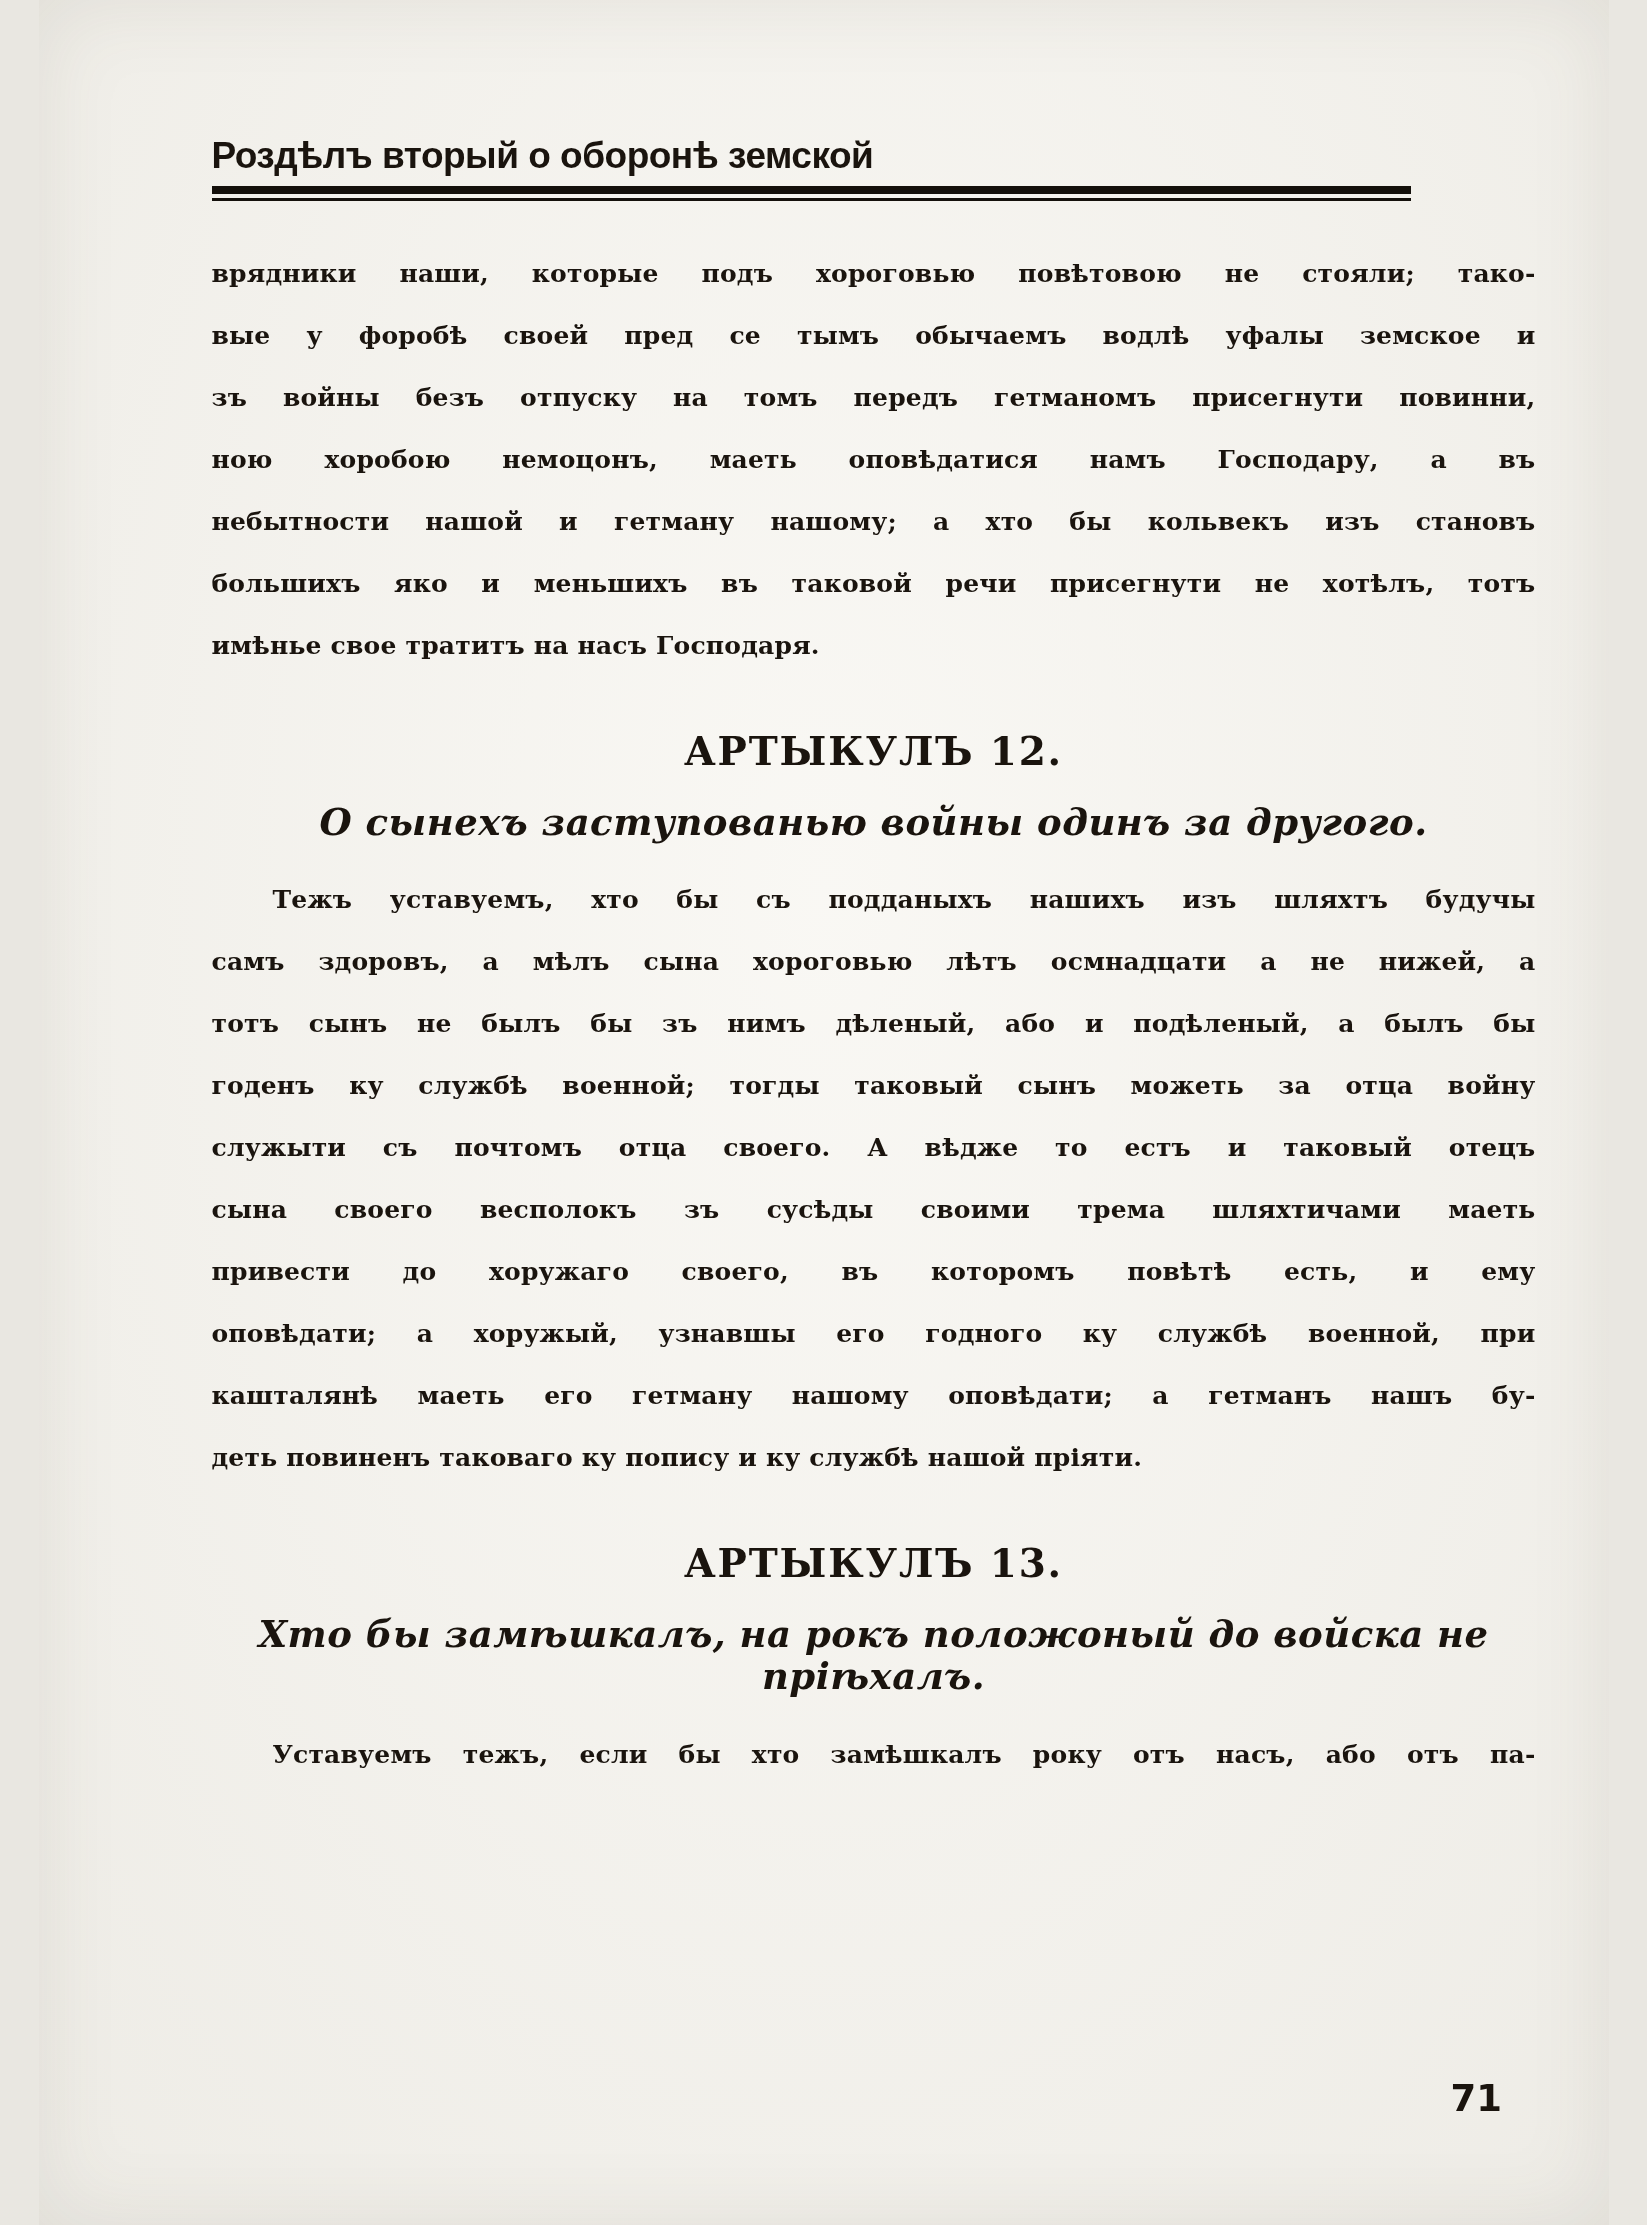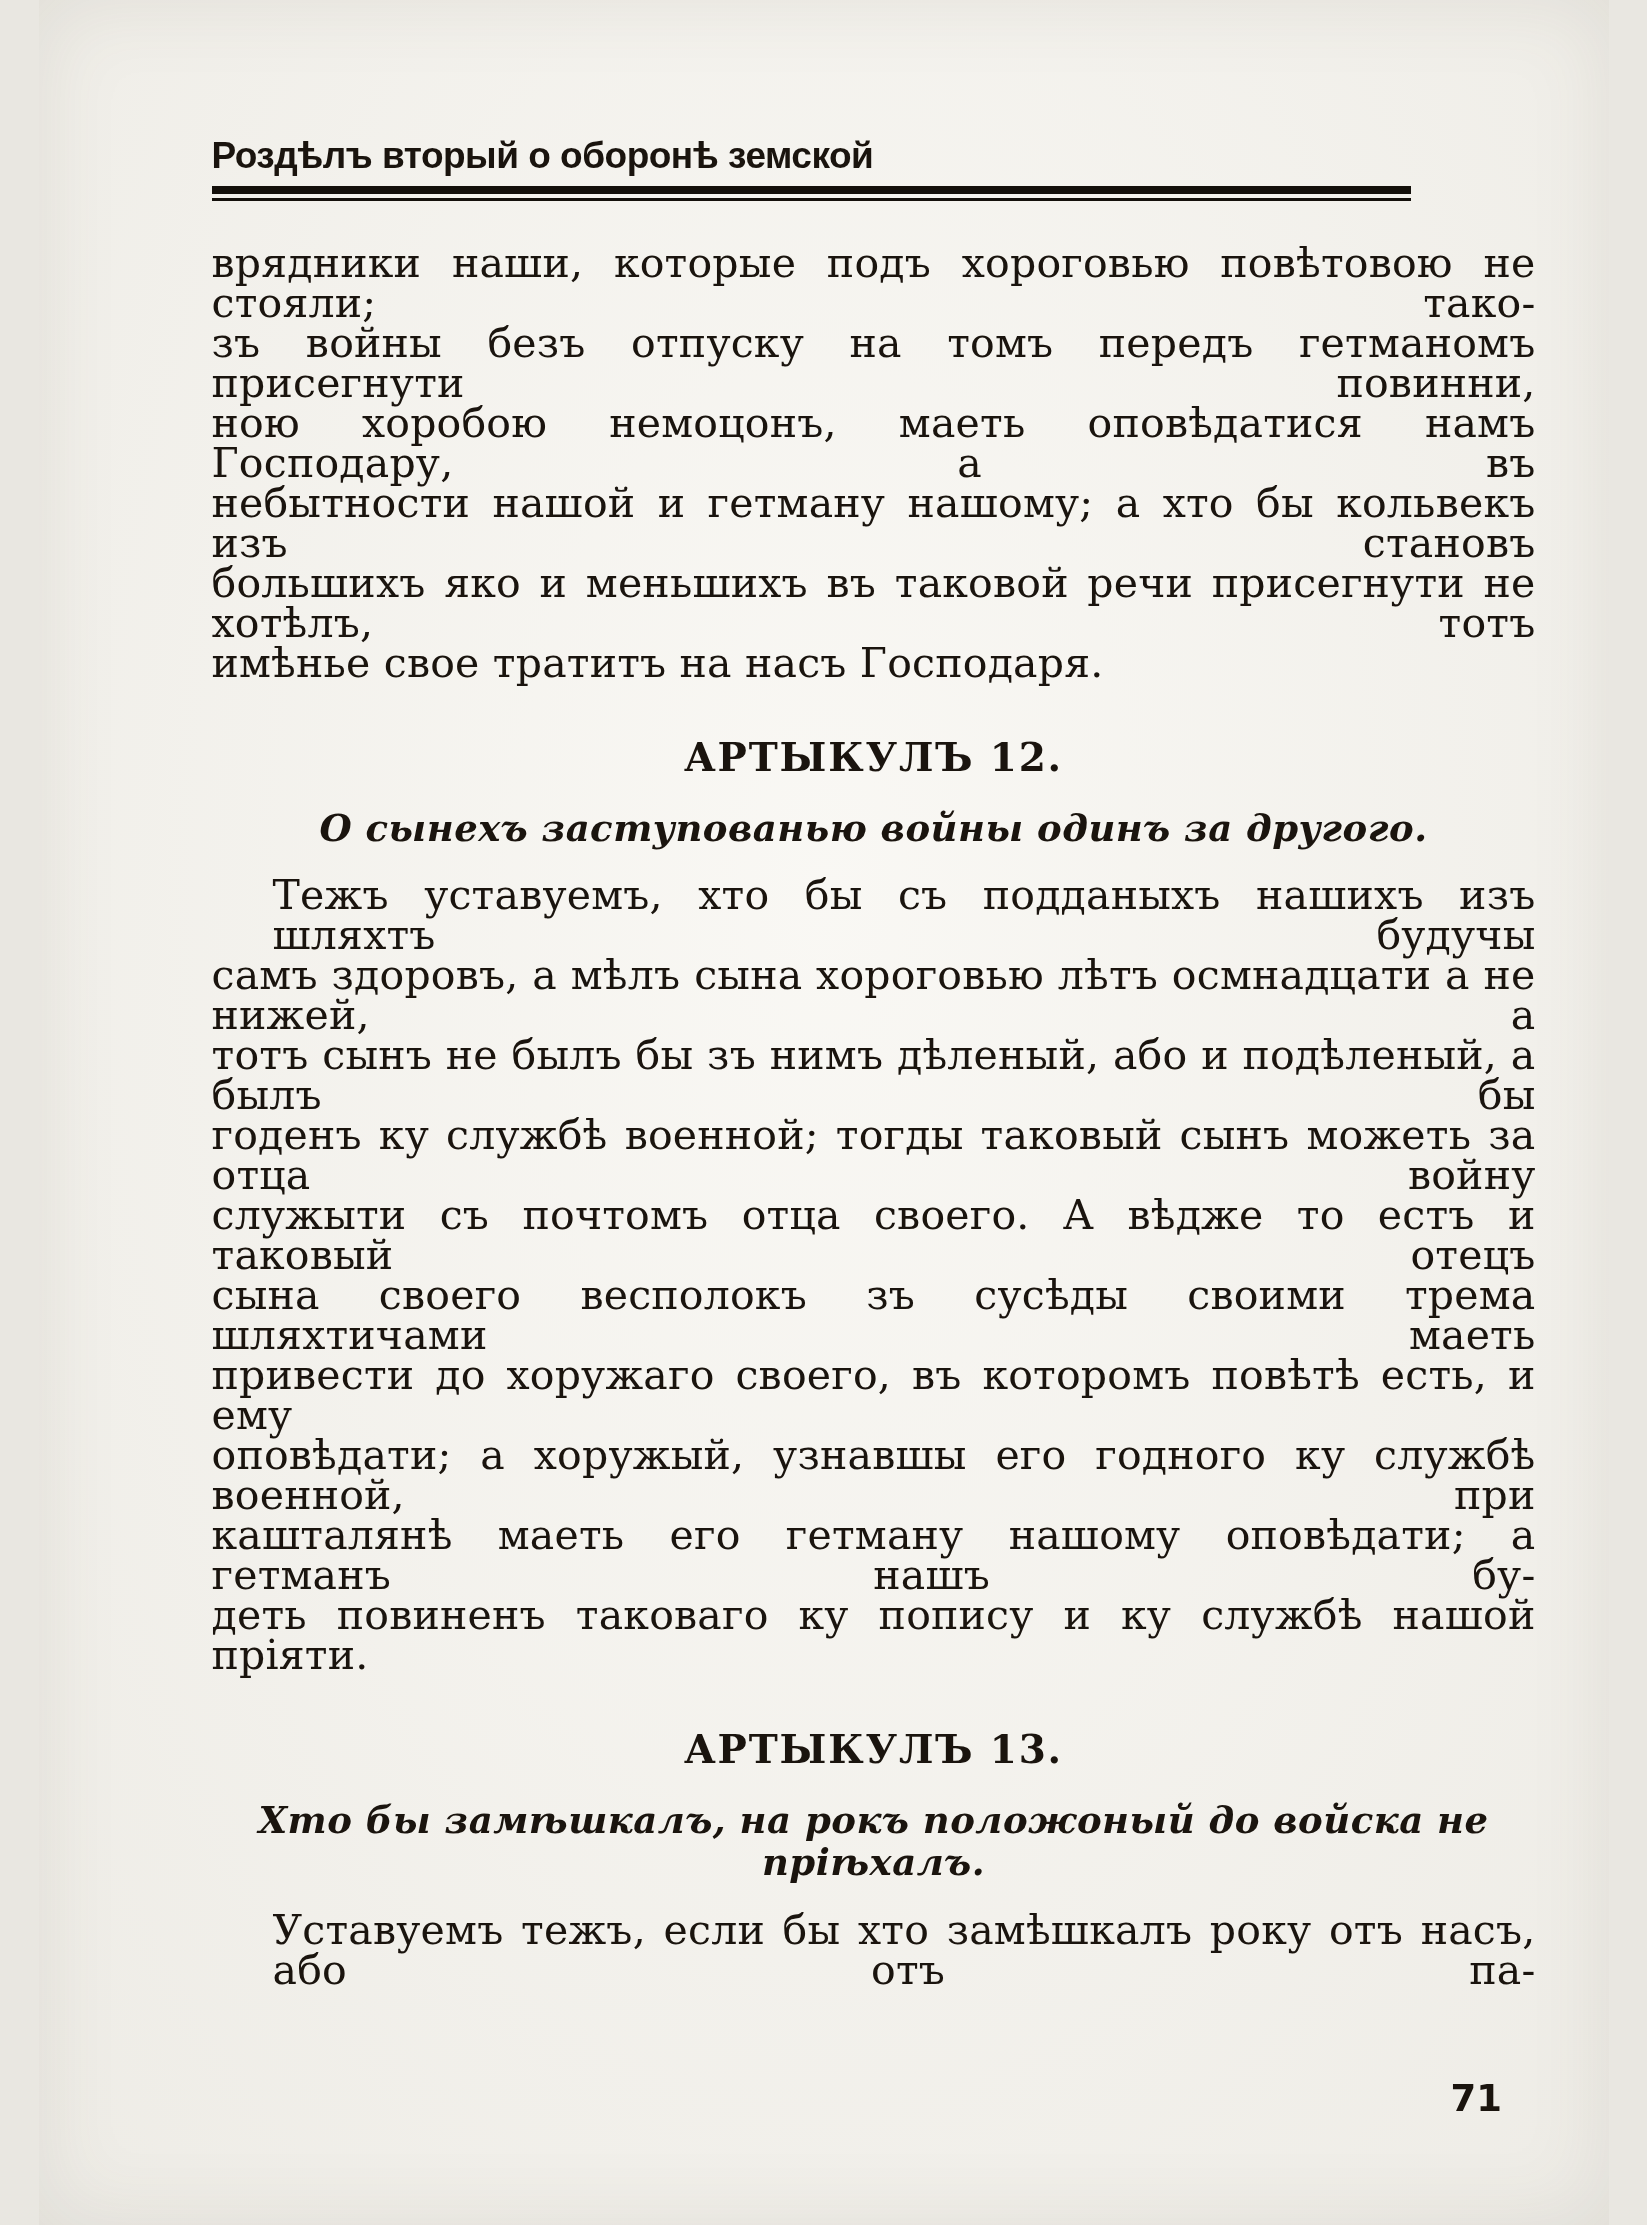--- a/index.html
+++ b/index.html
@@ -42,23 +42,23 @@
     width:1199px;
     border-top:8.3px solid #14100b;
   }
   .header-rule-thin{
     margin-top:4.6px;
     width:1199px;
     border-top:3.7px solid #14100b;
   }
   .para{
     margin-top:42px;
-    font-size:41px;
-    font-weight:400;
-    line-height:40px;
+    font-size:25px;
+    font-weight:700;
+    line-height:62px;
     letter-spacing:0.2px;
   }
   .line{
     text-align:justify;
     text-align-last:justify;
     white-space:normal;
   }
   .line.last{
     text-align-last:left;
   }
@@ -98,20 +98,21 @@
 <body>
 
 <div class="page">
   <div class="content">
     <div class="running-header">Роздѣлъ вторый о оборонѣ земской</div>
     <div class="header-rule-thick"></div>
     <div class="header-rule-thin"></div>
     <main>
         <div class="para">
           <div class="line">врядники наши, которые подъ хороговью повѣтовою не стояли; тако-</div>
+          <div class="line">вые у форобѣ своей пред се тымъ обычаемъ водлѣ уфалы земское и</div>
           <div class="line">зъ войны безъ отпуску на томъ передъ гетманомъ присегнути повинни,</div>
           <div class="line">ною хоробою немоцонъ, маеть оповѣдатися намъ Господару, а въ</div>
           <div class="line">небытности нашой и гетману нашому; а хто бы кольвекъ изъ становъ</div>
           <div class="line">большихъ яко и меньшихъ въ таковой речи присегнути не хотѣлъ, тотъ</div>
           <div class="line last">имѣнье свое тратитъ на насъ Господаря.</div>
         </div>
         <div class="art-heading">АРТЫКУЛЪ 12.</div>
         <div class="art-subtitle">О сынехъ заступованью войны одинъ за другого.</div>
         <div class="para indent">
           <div class="line">Тежъ уставуемъ, хто бы съ подданыхъ нашихъ изъ шляхтъ будучы</div>

